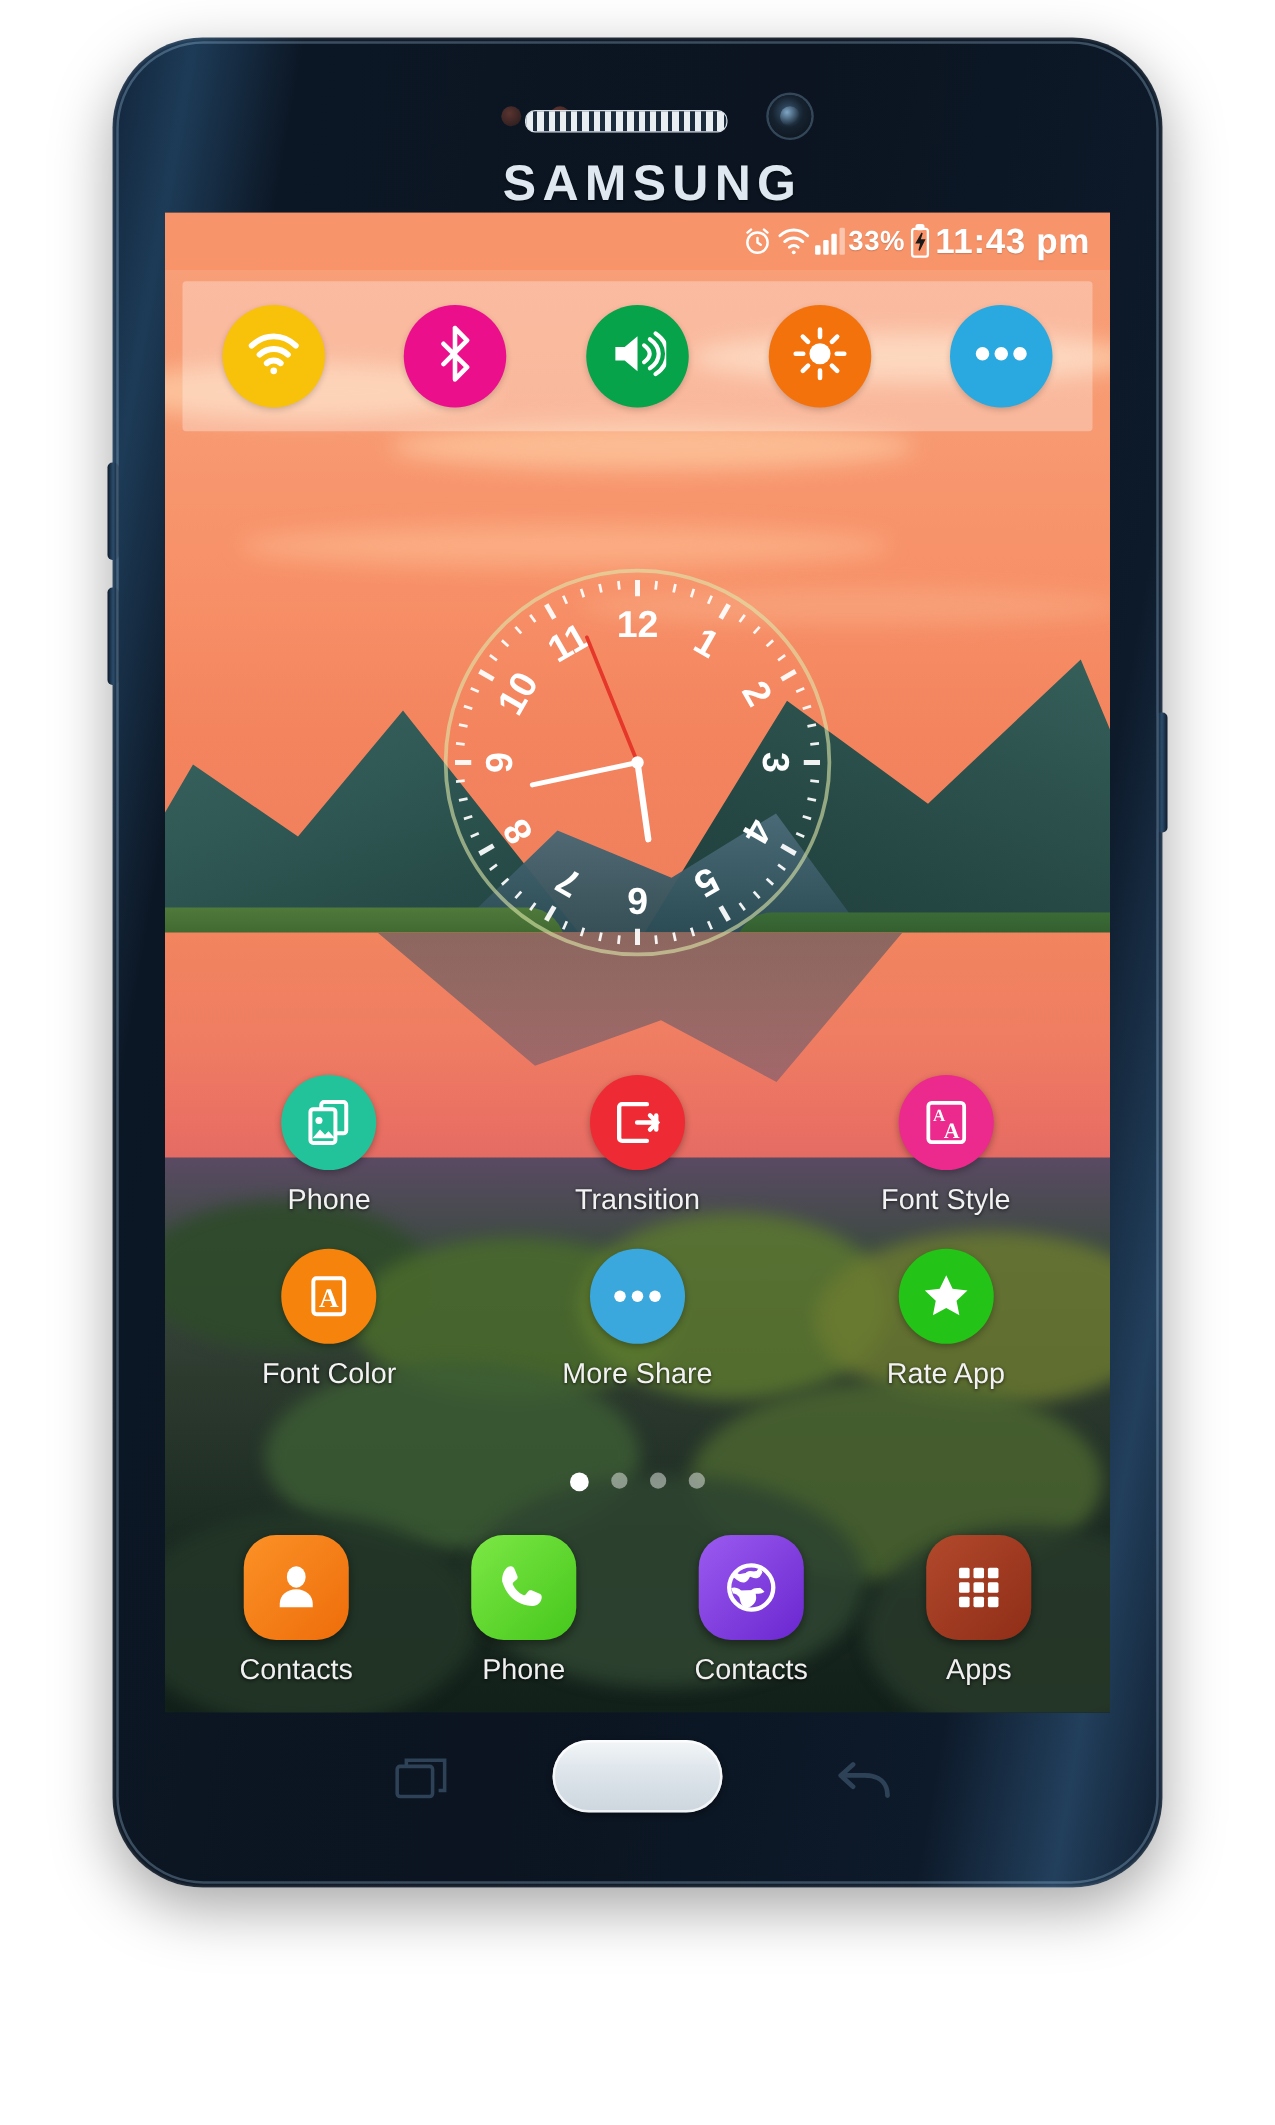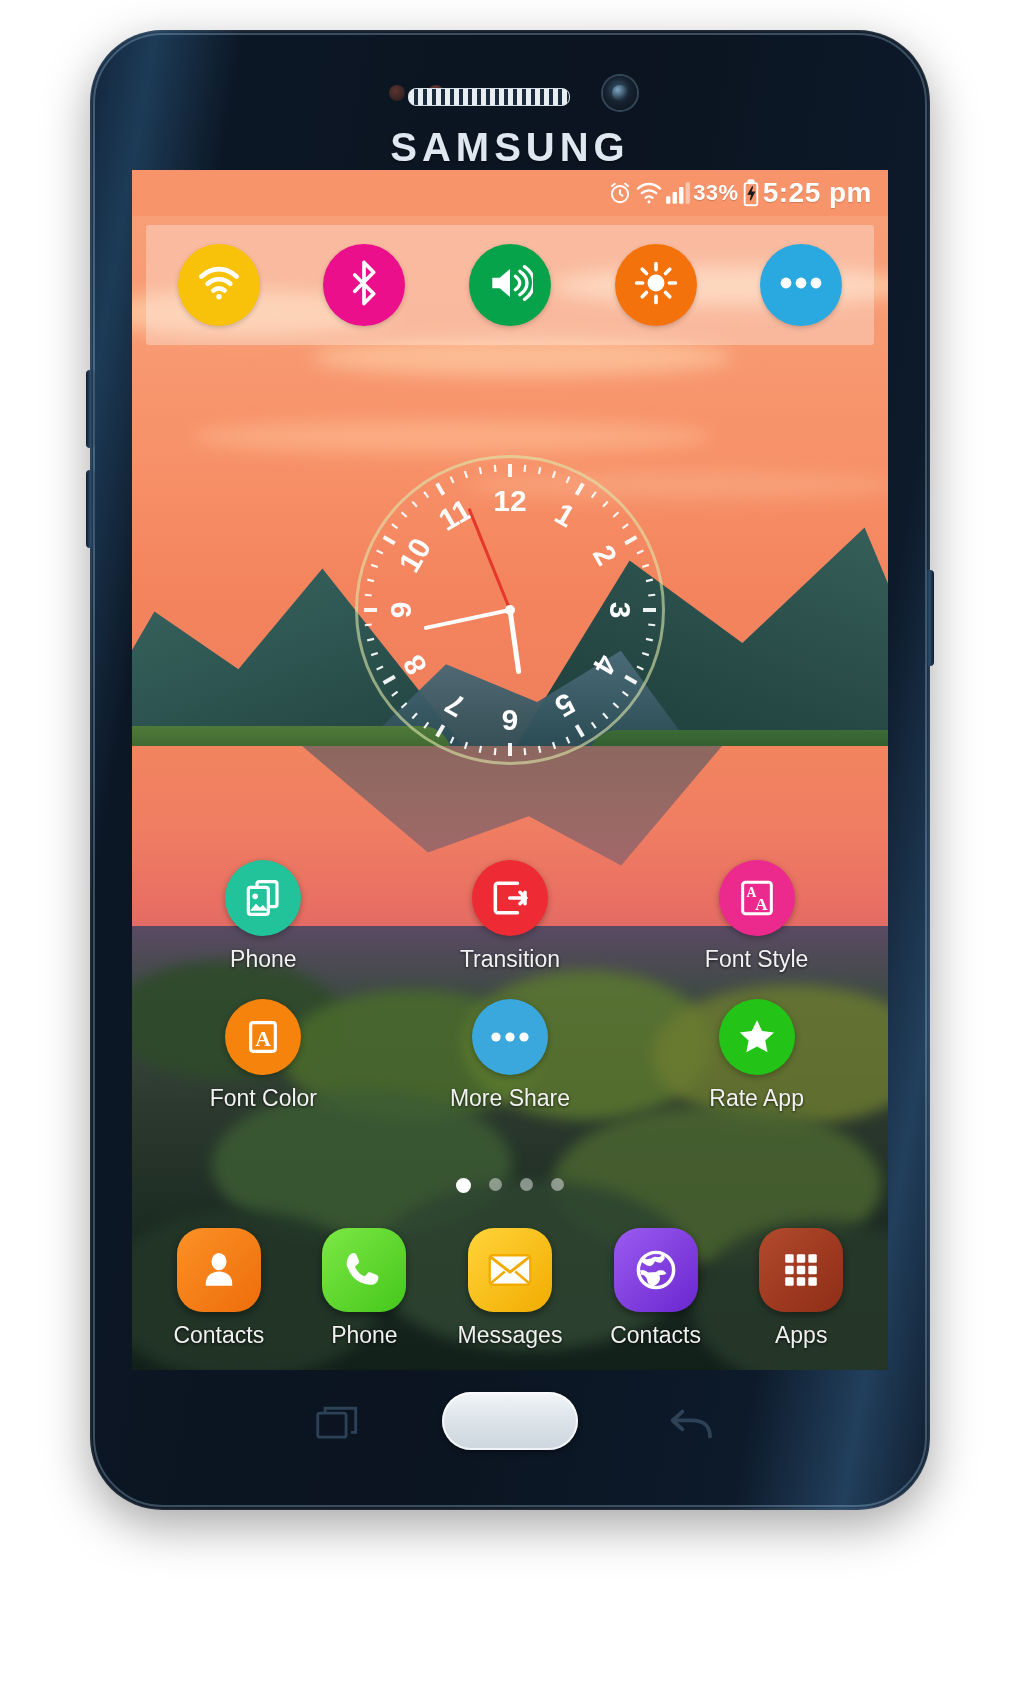--- a/index.html
+++ b/index.html
@@ -17,21 +17,21 @@
     content:"";position:absolute;inset:3px;border-radius:70px;
     border:2px solid rgba(160,195,225,.32);pointer-events:none;
   }
   
   .sidebtn{position:absolute;background:linear-gradient(90deg,#0e1b2a,#2b4c6c,#0e1b2a);border-radius:4px;}
   #btn-volup{left:-4px;top:340px;width:9px;height:78px;}
   #btn-voldn{left:-4px;top:440px;width:9px;height:78px;}
   #btn-power{right:-4px;top:540px;width:9px;height:96px;}
 
   
-  #top-bezel{position:absolute;left:0;top:0;width:100%;height:150px;}
+  #top-bezel{position:absolute;left:12px;top:0;width:100%;height:150px;}
   #sensor1{position:absolute;left:299px;top:55px;width:16px;height:16px;border-radius:50%;background:radial-gradient(circle at 40% 35%,#5a3430,#241a1c);}
   #sensor2{position:absolute;left:338px;top:55px;width:16px;height:16px;border-radius:50%;background:radial-gradient(circle at 40% 35%,#6a3a33,#281b1d);}
   #earpiece{position:absolute;left:318px;top:58px;width:160px;height:16px;border-radius:8px;
     background:repeating-linear-gradient(90deg,#e9eef3 0 5px,#1b2b3c 5px 9px);
     border:1.5px solid #d6dee6;}
   #camera{position:absolute;left:513px;top:46px;width:34px;height:34px;border-radius:50%;
     background:radial-gradient(circle at 45% 40%,#3c5a74 0%,#16222f 45%,#0a121b 100%);
     box-shadow:0 0 0 2px rgba(130,165,195,.35);}
   #camera:after{content:"";position:absolute;left:9px;top:9px;width:16px;height:16px;border-radius:50%;
     background:radial-gradient(circle at 35% 30%,#7fa7c7 0%,#1c2c3b 70%);}
@@ -188,21 +188,21 @@
         </svg>
       </span>
       <span id="battery-pct">33%</span>
       <span class="sb-icon">
         <svg width="20" height="28" viewBox="0 0 14 24" fill="none" stroke="#fff" stroke-width="1.6">
           <rect x="1.6" y="3.5" width="10.8" height="19" rx="1.6"></rect>
           <rect x="4.7" y="1" width="4.6" height="2.6" rx="1" fill="#fff"></rect>
           <path d="M8.4 6.4L4.6 13h3.1l-1.3 5.3L10 11.2H6.9z" fill="#1a1a1a" stroke="#1a1a1a" stroke-width="1"></path>
         </svg>
       </span>
-      <span id="clock-text">5:25 pm</span>
+      <span id="clock-text">11:43 pm</span>
     </div>
 
     <div id="quick-panel">
       <div class="qs-toggle" style="background:#f8c10a;">
         <span>
           <svg width="44" height="36" viewBox="0 0 24 20" fill="none" stroke="#ffffff" stroke-width="2.6" stroke-linecap="round">
             <path d="M2.2 6.4C5.1 3.7 8.4 2.3 12 2.3s6.9 1.4 9.8 4.1"></path>
             <path d="M5.7 10.4c1.9-1.7 4-2.5 6.3-2.5s4.4.8 6.3 2.5"></path>
             <path d="M8.9 14.2c.9-.8 2-1.2 3.1-1.2s2.2.4 3.1 1.2"></path>
             <circle cx="12" cy="17.6" r="1.5" fill="#fff" stroke="none"></circle>
@@ -428,30 +428,20 @@
 
       <div class="dock-cell">
         <div class="dock-icon" style="background:linear-gradient(135deg,#7de845,#45c71c);">
           <svg width="46" height="46" viewBox="0 0 24 24" fill="#ffffff">
             <path d="M6.6 3.1c.8 0 1.2.4 1.5 1.1l1.2 2.9c.3.7.1 1.3-.4 1.7l-1.2 1c-.3.3-.4.6-.2 1 .9 1.9 2.4 3.4 4.3 4.3.4.2.7.1 1-.2l1-1.2c.4-.5 1-.7 1.7-.4l2.9 1.2c.7.3 1.1.7 1.1 1.5 0 2.2-1.9 3.9-4.1 3.7C8.6 19.1 4.9 15.4 3 9.5 2.7 6.5 4.4 3.1 6.6 3.1z"></path>
           </svg>
         </div>
         <div class="dock-label">Phone</div>
       </div>
 
-      <div class="dock-cell">
-        <div class="dock-icon" style="background:linear-gradient(135deg,#ffd43a,#f2ac00);">
-          <svg width="48" height="42" viewBox="0 0 26 22" fill="#ffffff" stroke="#f2ac00" stroke-width="1.3">
-            <rect x="2" y="3" width="22" height="16" rx="1.6"></rect>
-            <path d="M2.6 4l10.4 8.2L23.4 4" fill="none" stroke="#f2ac00" stroke-width="1.6"></path>
-            <path d="M2.6 18.2l7.6-6.4M23.4 18.2l-7.6-6.4" fill="none" stroke="#f2ac00" stroke-width="1.4"></path>
-          </svg>
-        </div>
-        <div class="dock-label">Messages</div>
-      </div>
 
       <div class="dock-cell">
         <div class="dock-icon" style="background:linear-gradient(135deg,#9b5bf0,#6a26cf);">
           <svg width="46" height="46" viewBox="0 0 24 24" fill="none" stroke="#ffffff" stroke-width="1.8">
             <circle cx="12" cy="12" r="9.2"></circle>
             <path d="M5.2 6.8c1.6.9 2.4 2.1 3.6 1.9 1.5-.3 1.1-2.2 2.6-2.4 1.1-.2 1.7 1 2.9.6 1-.3.7-1.8 2-2.2" fill="#ffffff" stroke="#ffffff" stroke-width="2.4" stroke-linejoin="round"></path>
             <path d="M4 13.4c1.9-.6 3 .6 3.9 1.9.9 1.3.3 2.8 1.6 3.6 1.2.7 2.6-.4 3.2-1.7.6-1.4-.6-2.5.3-3.4 1-1 2.7.2 3.6-.9" fill="#ffffff" stroke="#ffffff" stroke-width="2.4" stroke-linejoin="round"></path>
           </svg>
         </div>
         <div class="dock-label">Contacts</div>

